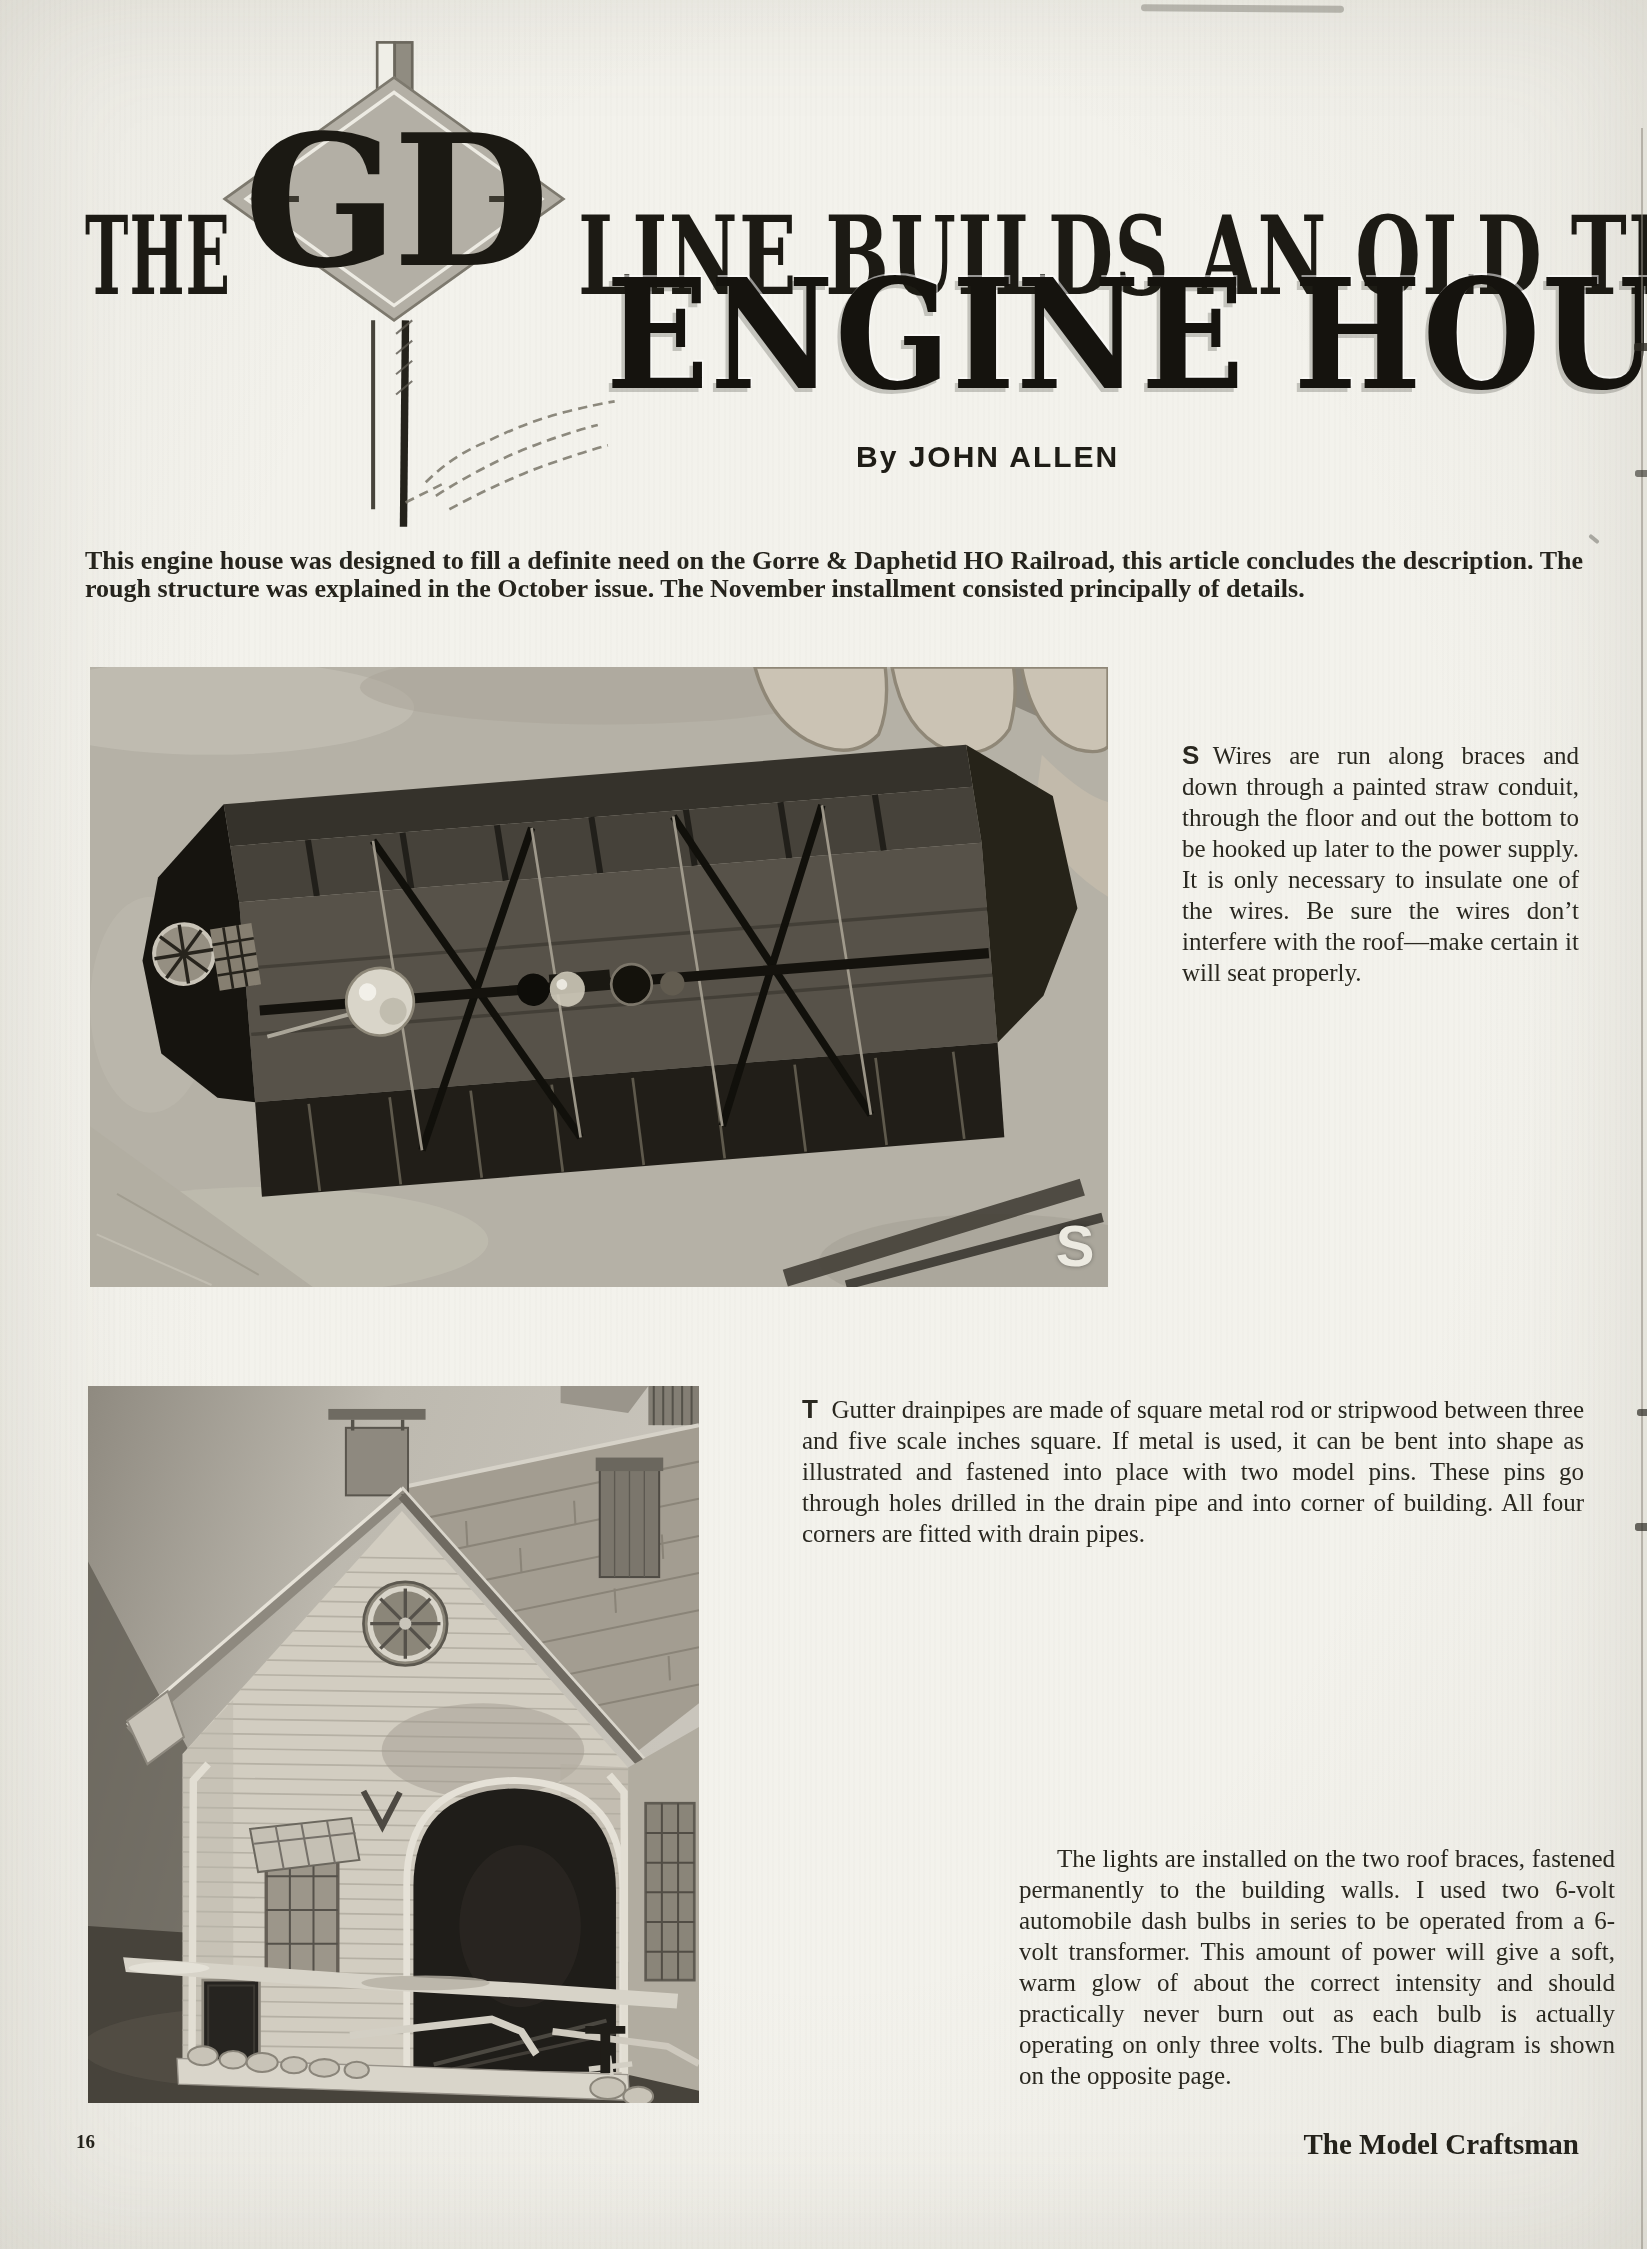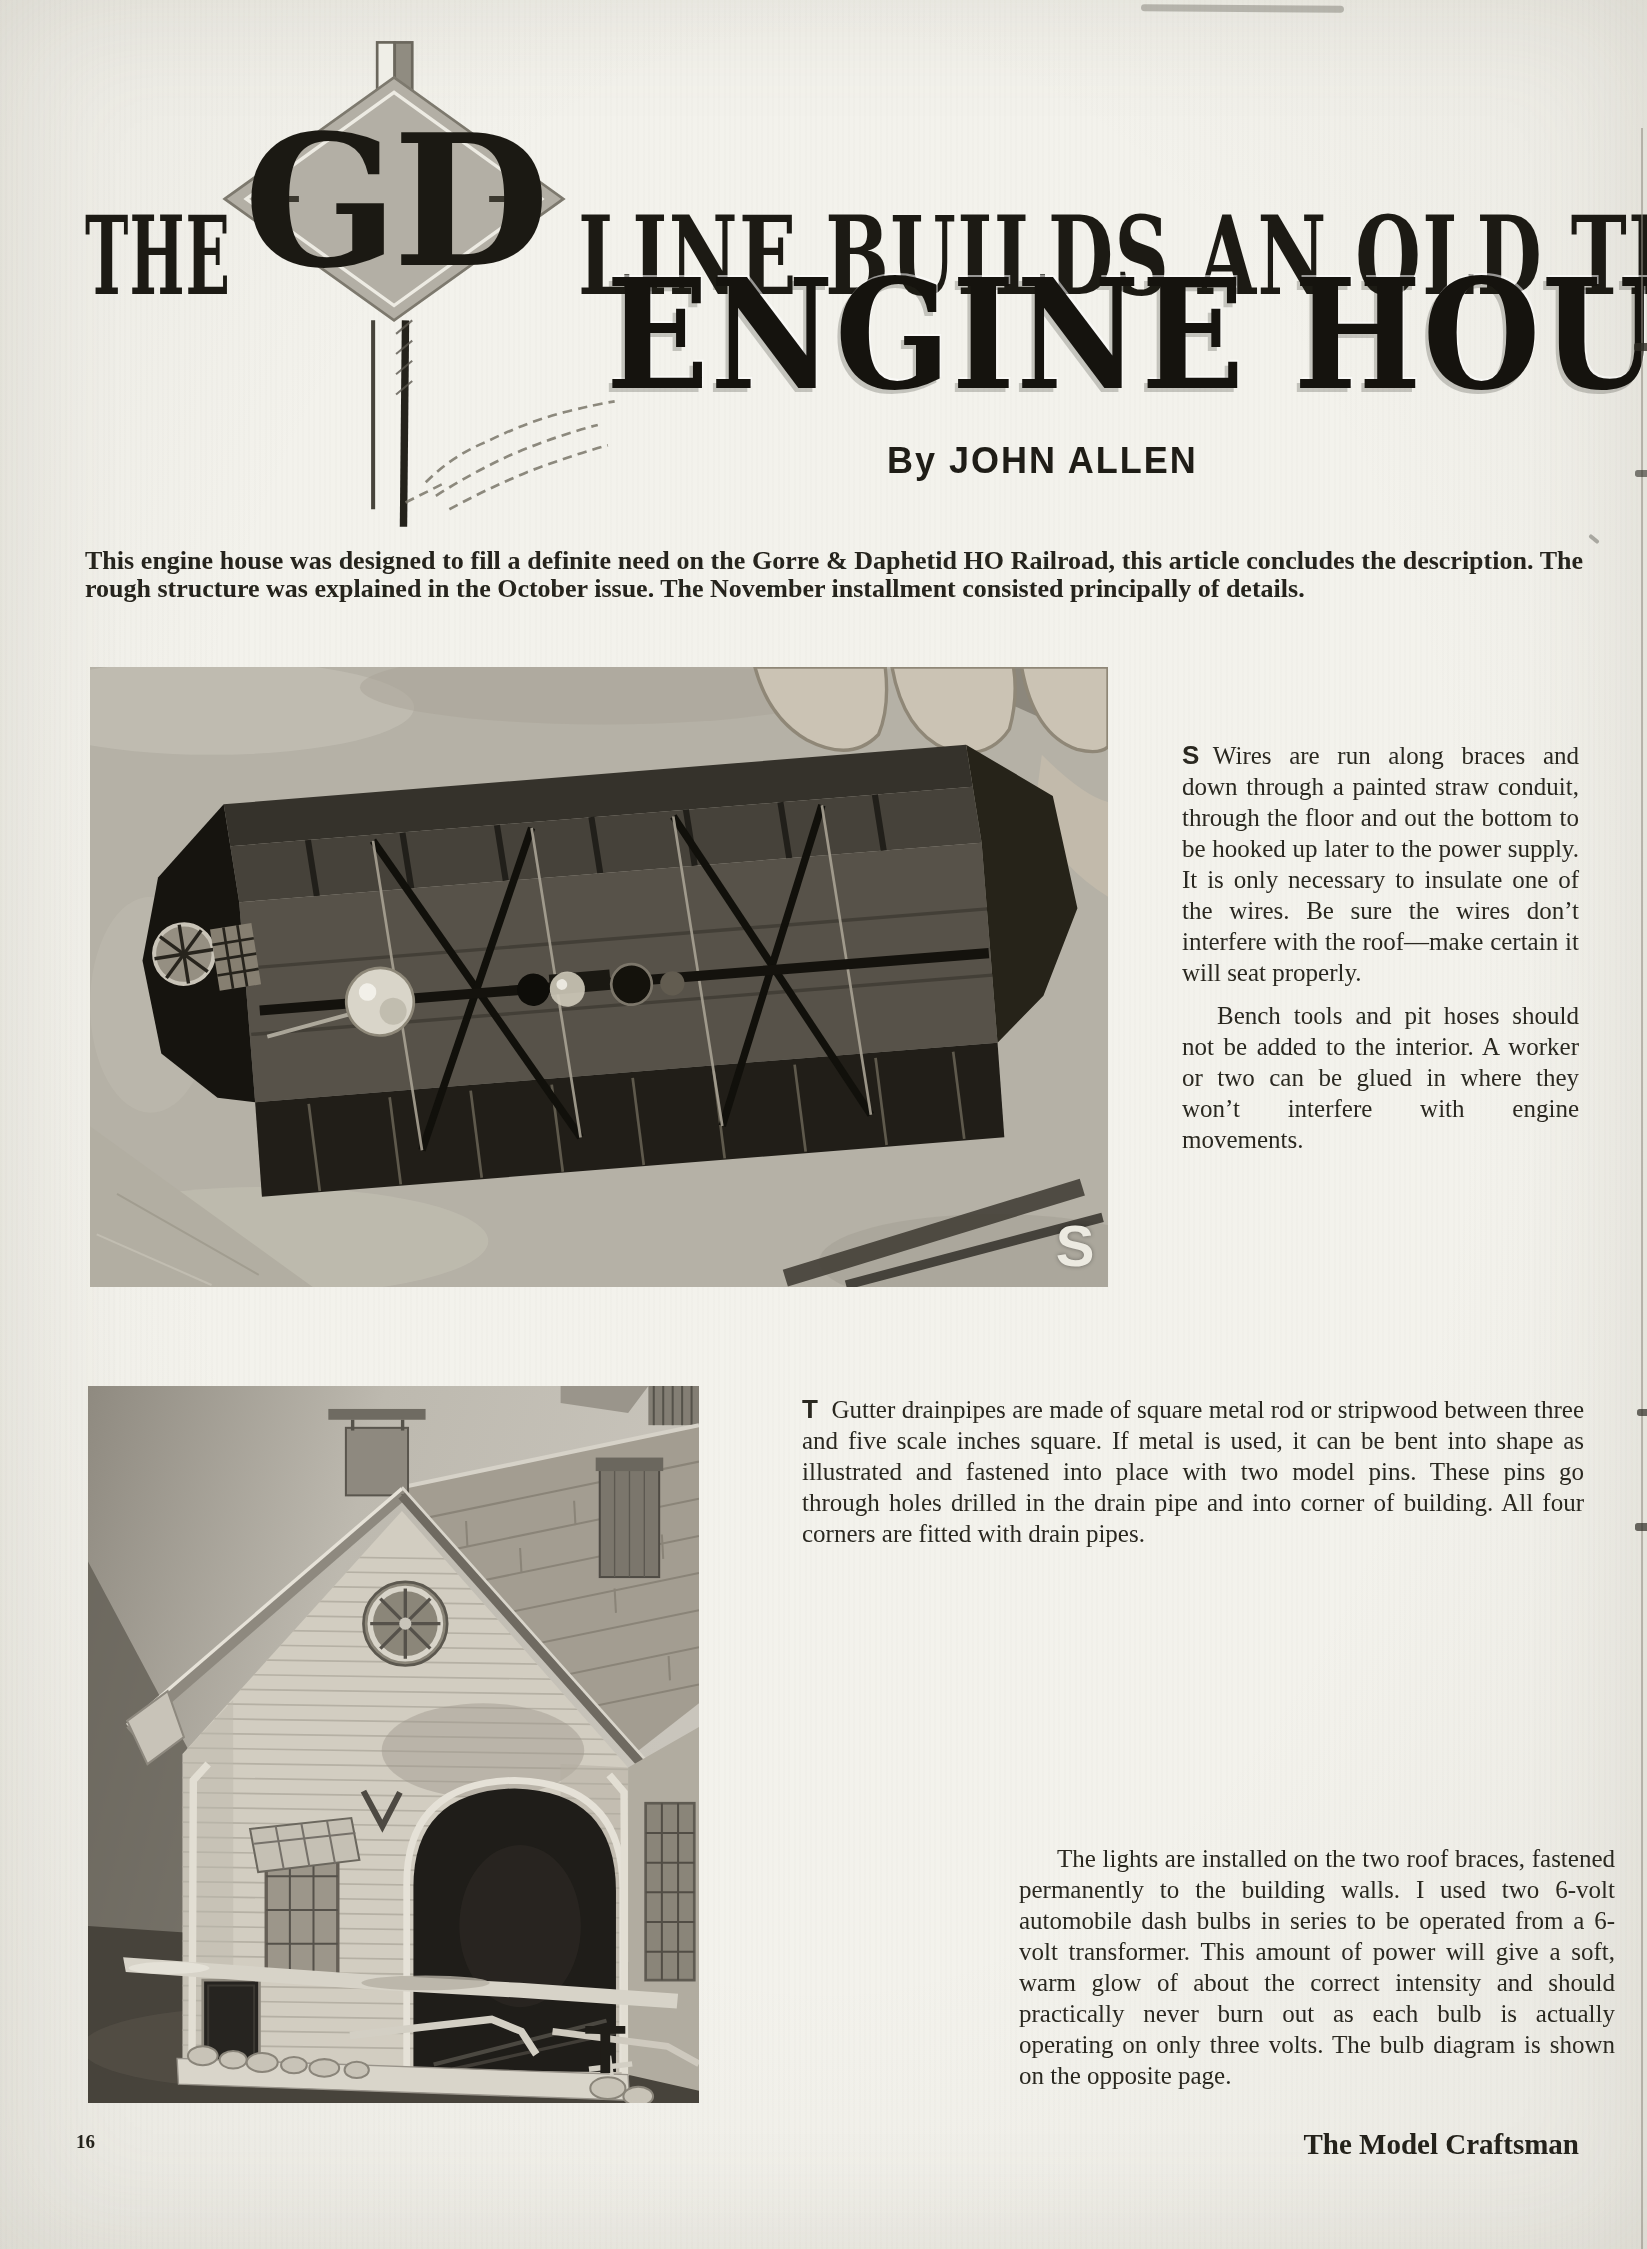--- a/index.html
+++ b/index.html
@@ -24,21 +24,21 @@
   }
   .slab.wide{transform:scale(0.93,1.35);}
   .title-main{
     font-family:"DejaVu Serif",serif;font-weight:700;white-space:nowrap;
     font-size:135px;line-height:1;color:#15130e;letter-spacing:1.4px;
     transform:scale(1,1.13);transform-origin:0 0;
     text-shadow:-3.4px 3.4px 0 rgba(32,30,24,.22), 1.4px -1.4px 0 rgba(255,255,255,.55);
   }
   .byline{
     font-family:"Liberation Sans",sans-serif;font-weight:700;
-    font-size:36px;letter-spacing:2px;color:#1f1d17;white-space:nowrap;margin-left:31px;
+    font-size:30px;letter-spacing:2px;color:#1f1d17;white-space:nowrap;
   }
   
   .intro{
     font-size:26px;line-height:28px;font-weight:700;
     text-align:justify;color:#26241d;
   }
   .cap{font-size:25px;line-height:31px;text-align:justify;color:#2a2820;margin:12px;}
   .cap + .cap{text-indent:35px;}
   .lead{
     font-family:"Liberation Sans",sans-serif;font-weight:700;font-size:26px;
@@ -198,21 +198,20 @@
       <line x1="40" y1="780" x2="250" y2="900" stroke="#9b9689" stroke-width="3" opacity=".7"></line>
       <line x1="10" y1="840" x2="180" y2="915" stroke="#c8c4b8" stroke-width="3" opacity=".7"></line>
       <line x1="1030" y1="905" x2="1470" y2="770" stroke="#3e3a32" stroke-width="26" opacity=".85"></line>
       <line x1="1120" y1="915" x2="1500" y2="815" stroke="#2c2923" stroke-width="14" opacity=".8"></line>
     </svg>
     <span class="photo-letter letter-s">S</span>
   </figure>
 
   <div class="abs" style="left:1170px;top:728px;width:421px;">
     <p class="cap"><span class="lead">S</span><span>Wires are run along braces and down through a painted straw conduit, through the floor and out the bottom to be hooked up later to the power supply. It is only necessary to insulate one of the wires. Be sure the wires don’t interfere with the roof—make certain it will seat properly.</span></p>
-    <p class="cap">Bench tools and pit hoses should not be added to the interior. A worker or two can be glued in where they won’t interfere with engine movements.</p>
   </div>
 
   <figure class="abs photo" style="left:88px;top:1386px;width:611px;height:717px;margin:0;">
     <svg viewBox="0 0 905 1062" preserveAspectRatio="none">
       <defs>
         <linearGradient id="sky" x1="0" y1="0" x2="1" y2="0.3">
           <stop offset="0" stop-color="#8f8a80"></stop>
           <stop offset="0.45" stop-color="#bdb9af"></stop>
           <stop offset="1" stop-color="#c9c5bc"></stop>
         </linearGradient>

